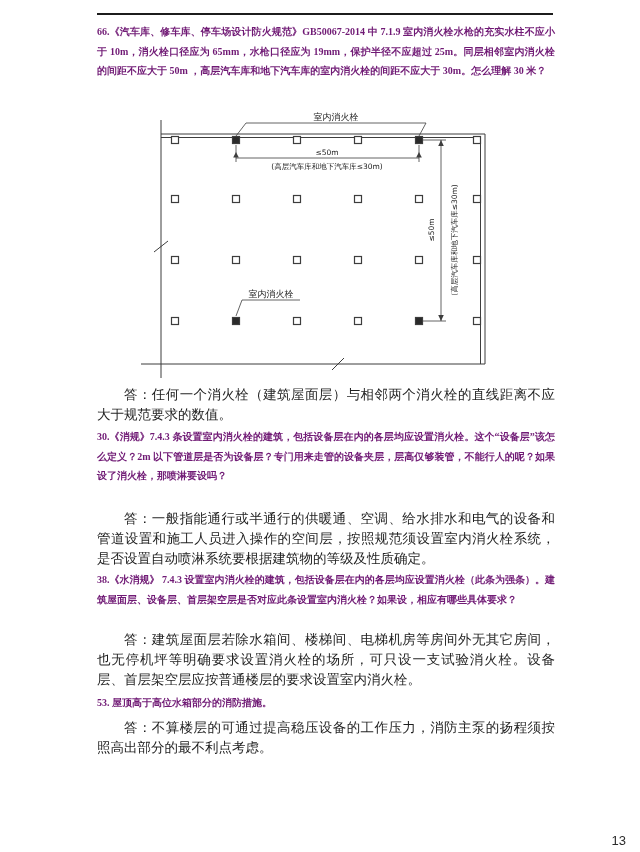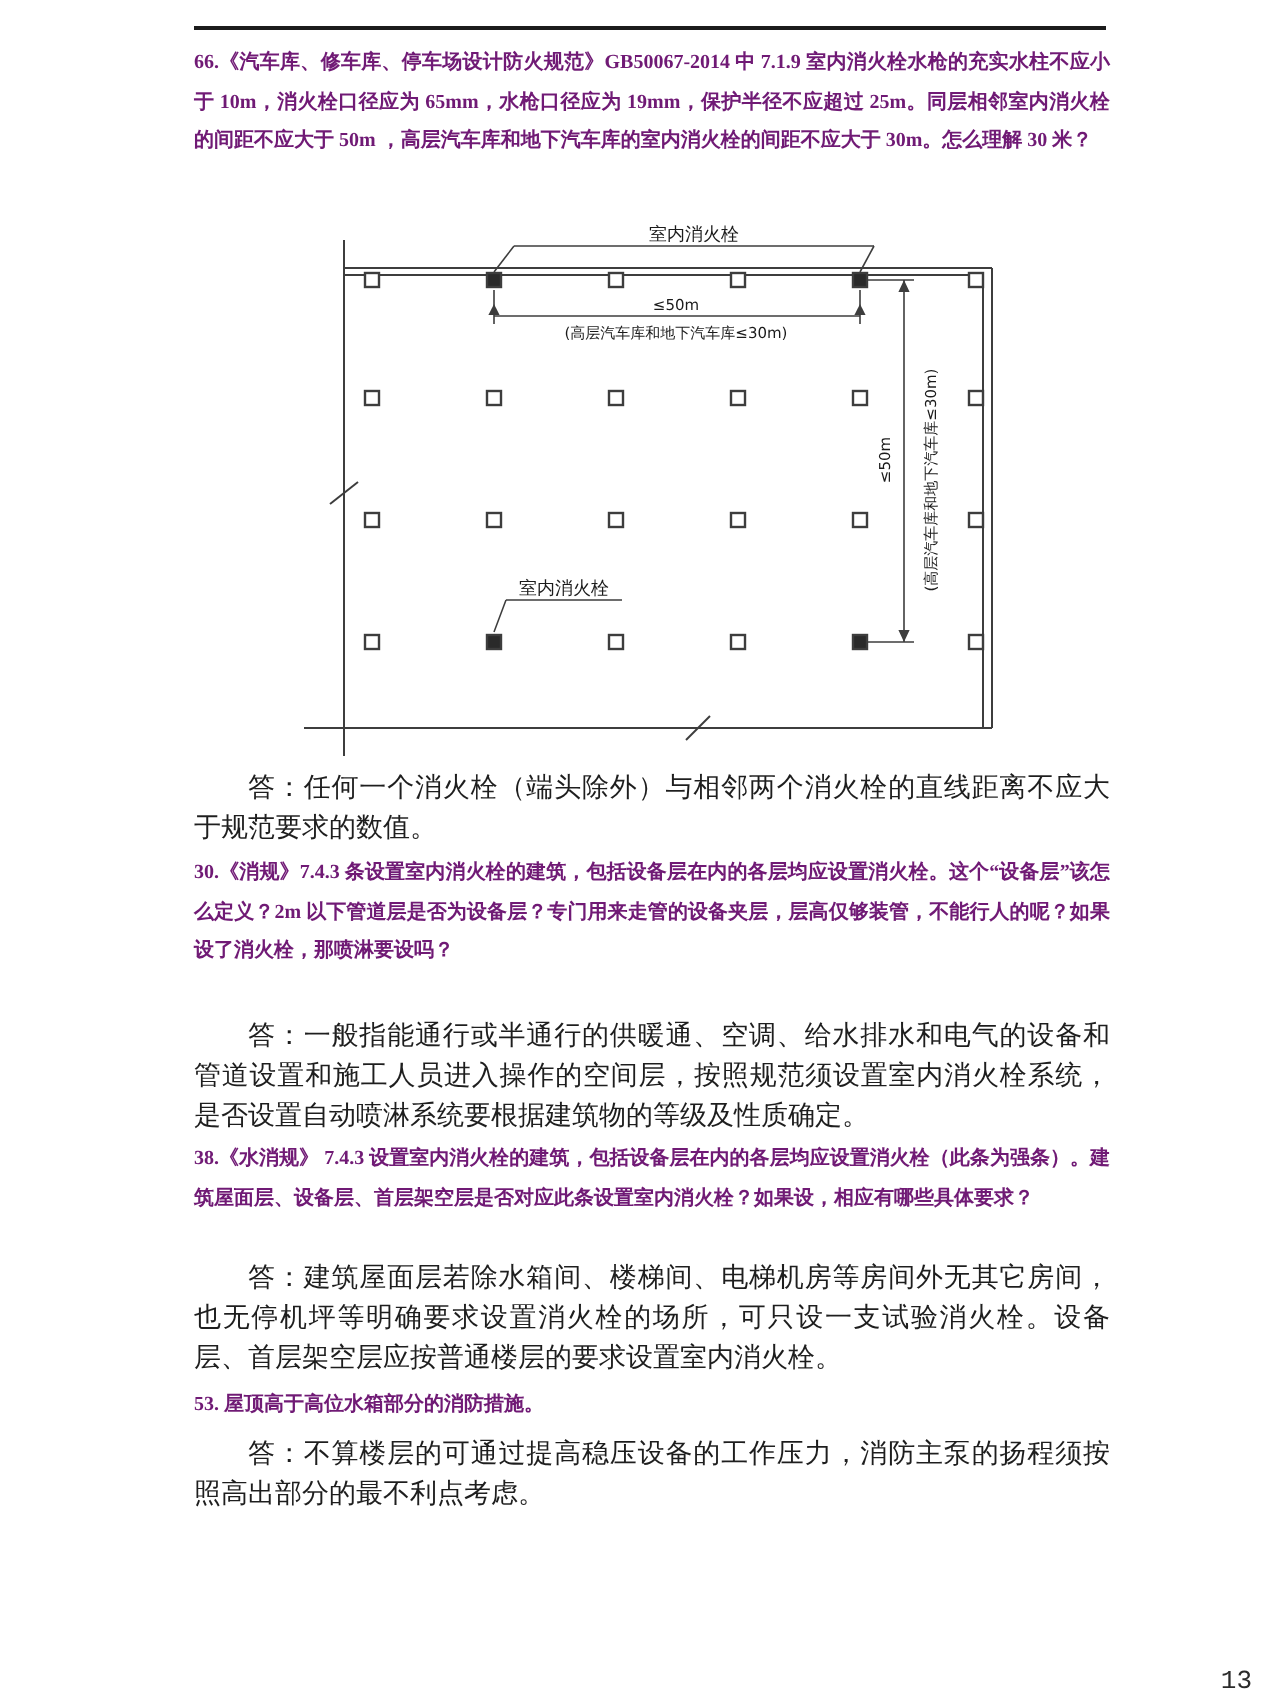--- a/index.html
+++ b/index.html
@@ -13,24 +13,24 @@
   .question{
     font-family:Liberation Serif, serif;
     font-weight:700;color:#701a75;font-size:10px;line-height:19.5px;
     margin:0;
   }
   .answer{
     font-family:"DejaVu Serif","Liberation Serif",serif;
     font-weight:400;color:#1e1e1e;font-size:13.5px;line-height:20px;
     text-indent:2em;margin:0;
   }
-  .diagram{position:absolute;left:149px;top:106px;width:372px;height:278px;}
+  .diagram{position:absolute;left:138px;top:106px;width:372px;height:278px;}
   .pagenum{
     position:absolute;right:14px;top:833px;font-size:13px;color:#2b2b2b;
-    font-family:Liberation Mono, monospace;
+    font-family:Liberation Sans, sans-serif;
   }
   svg text{
     font-family:"DejaVu Sans","Liberation Sans",sans-serif;
     fill:#1b1b1b;
   }
   .dg-lbl{font-size:9px;}
   .dg-dim{font-size:7.5px;}
 </style>
 </head>
 <body>
@@ -113,21 +113,21 @@
         <rect x="33.5" y="211.5" width="7" height="7" fill="#ffffff" stroke="#3d3d3d" stroke-width="1.2"></rect>
         <rect x="94.5" y="211.5" width="7" height="7" fill="#2a2a2a" stroke="#3d3d3d" stroke-width="1.2"></rect>
         <rect x="155.5" y="211.5" width="7" height="7" fill="#ffffff" stroke="#3d3d3d" stroke-width="1.2"></rect>
         <rect x="216.5" y="211.5" width="7" height="7" fill="#ffffff" stroke="#3d3d3d" stroke-width="1.2"></rect>
         <rect x="277.5" y="211.5" width="7" height="7" fill="#2a2a2a" stroke="#3d3d3d" stroke-width="1.2"></rect>
         <rect x="335.5" y="211.5" width="7" height="7" fill="#ffffff" stroke="#3d3d3d" stroke-width="1.2"></rect>
       </g>
   </svg>
 </div>
 
-<p class="block answer" style="top:384px;">答：任何一个消火栓（端头除外）与相邻两个消火栓的直线距离不应大于规范要求的数值。</p>
+<p class="block answer" style="top:384px;">答：任何一个消火栓（建筑屋面层）与相邻两个消火栓的直线距离不应大于规范要求的数值。</p>
 
 <p class="block question" style="top:427px;">30.《消规》7.4.3 条设置室内消火栓的建筑，包括设备层在内的各层均应设置消火栓。这个“设备层”该怎么定义？2m 以下管道层是否为设备层？专门用来走管的设备夹层，层高仅够装管，不能行人的呢？如果设了消火栓，那喷淋要设吗？</p>
 
 <p class="block answer" style="top:508px;">答：一般指能通行或半通行的供暖通、空调、给水排水和电气的设备和管道设置和施工人员进入操作的空间层，按照规范须设置室内消火栓系统，是否设置自动喷淋系统要根据建筑物的等级及性质确定。</p>
 
 <p class="block question" style="top:570px;">38.《水消规》 7.4.3 设置室内消火栓的建筑，包括设备层在内的各层均应设置消火栓（此条为强条）。建筑屋面层、设备层、首层架空层是否对应此条设置室内消火栓？如果设，相应有哪些具体要求？</p>
 
 <p class="block answer" style="top:629px;">答：建筑屋面层若除水箱间、楼梯间、电梯机房等房间外无其它房间，也无停机坪等明确要求设置消火栓的场所，可只设一支试验消火栓。设备层、首层架空层应按普通楼层的要求设置室内消火栓。</p>
 
 <p class="block question" style="top:693px;">53. 屋顶高于高位水箱部分的消防措施。</p>

